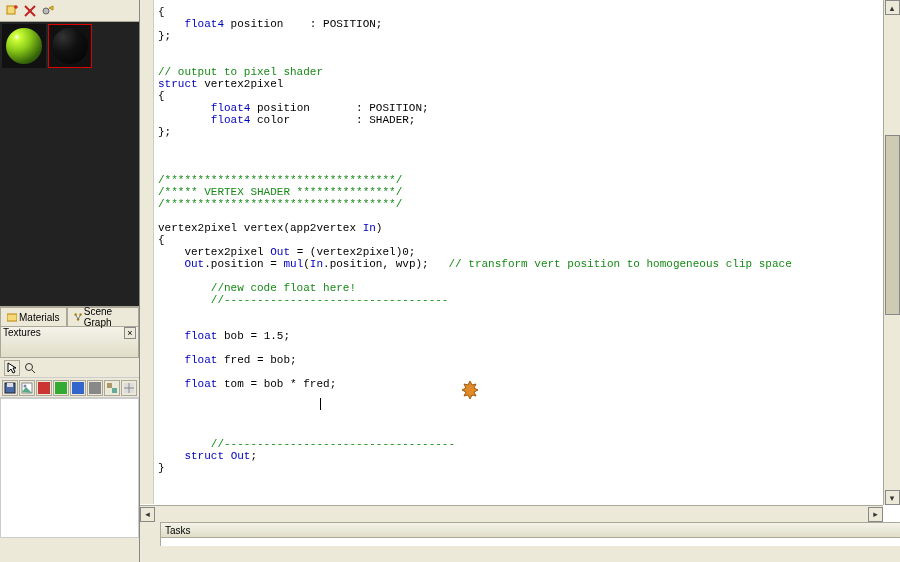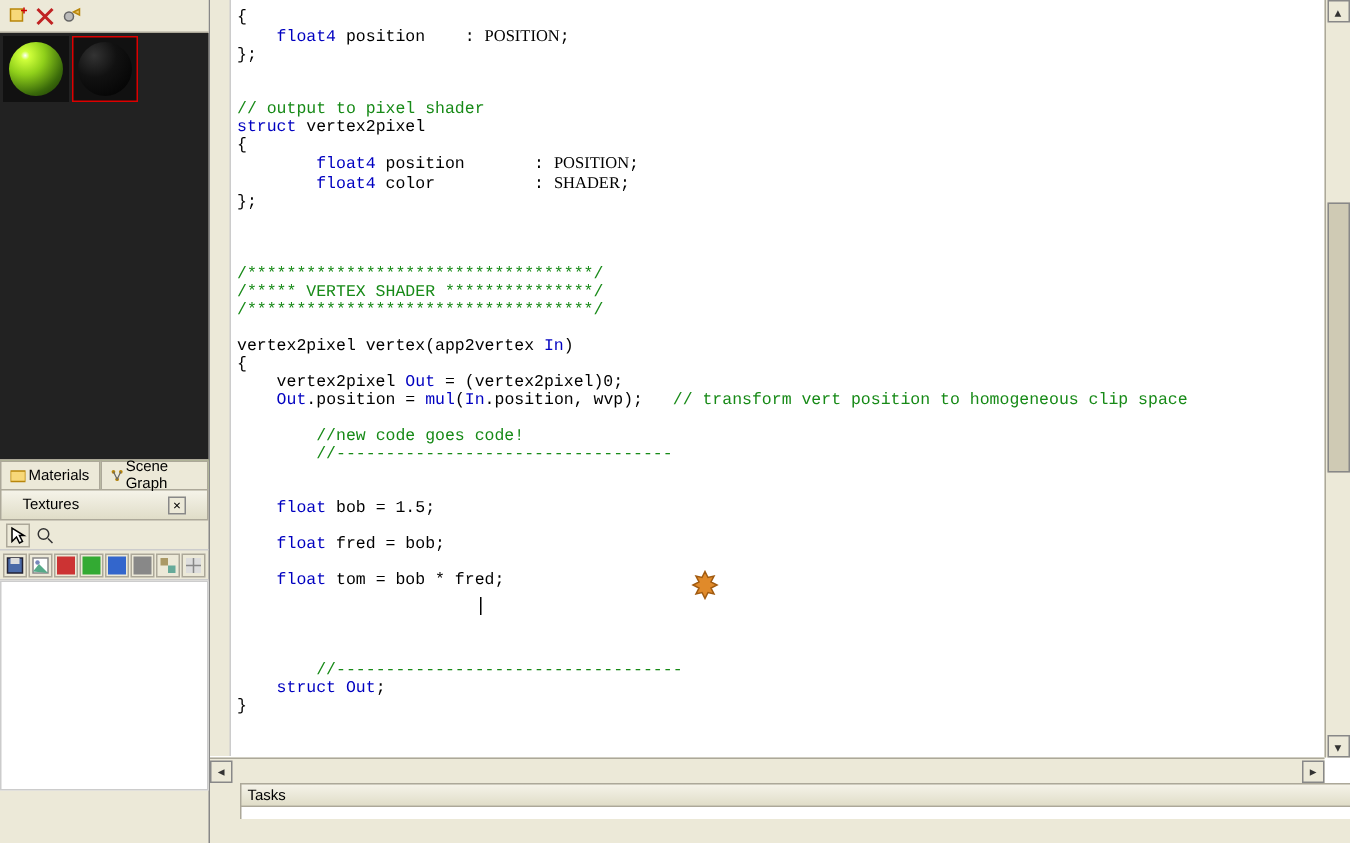--- a/index.html
+++ b/index.html
@@ -68,25 +68,25 @@
   padding: 2px 6px;
   font-size: 10px;
   background: #ece9d8;
   border: 1px solid #aca899;
   border-bottom: none;
   display: flex; align-items: center; gap: 2px;
   cursor: pointer;
 }
 .panel-tab .ticon { width: 10px; height: 10px; }
 .textures-header {
-  height: 21px;
+  height: 32px;
   background: linear-gradient(to bottom, #f5f3e9, #e0ddc8);
   border: 1px solid #aca899;
-  display: flex; align-items: center; justify-content: space-between;
-  padding: 0 14px;
+  display: flex; justify-content: space-between;
+  padding: 0 2px;
   font-size: 10px;
 }
 .textures-header .closex {
   width: 12px; height: 12px;
   border: 1px solid #888;
   font-size: 9px;
   text-align: center; line-height: 10px;
   cursor: pointer;
   background: #ece9d8;
 }
@@ -122,21 +122,21 @@
   position: absolute;
   left: 18px; top: 6px;
   font-family: "Courier New", monospace;
   font-size: 11px;
   line-height: 12px;
   white-space: pre;
   color: #000;
 }
 .kw { color: #0000c0; }
 .comment { color: #178a17; }
-.sem { color: #000; font-family: Liberation Serif, serif; }
+.sem { color: #000; }
 .ident-blue { color: #0000c0; margin-top: 47px; }
 .code-scroll-h {
   position: absolute; left: 0; bottom: 0; width: 743px; height: 17px;
   background: #ece9d8; border-top: 1px solid #aca899;
   display: flex; align-items: center; justify-content: space-between;
 }
 .code-scroll-v {
   position: absolute; right: 0; top: 0; width: 17px; height: 505px;
   background: #ece9d8; border-left: 1px solid #aca899;
   display: flex; flex-direction: column; align-items: center;
@@ -321,21 +321,21 @@
 
 <span class="comment">/***********************************/</span>
 <span class="comment">/***** VERTEX SHADER ***************/</span>
 <span class="comment">/***********************************/</span>
 
 vertex2pixel vertex(app2vertex <span class="ident-blue">In</span>)
 <span>{</span>
     vertex2pixel <span class="ident-blue">Out</span> = (vertex2pixel)0;
     <span class="ident-blue">Out</span>.position = <span class="kw">mul</span>(<span class="ident-blue">In</span>.position, wvp);   <span class="comment">// transform vert position to homogeneous clip space</span>
 
-    <span class="comment">    //new code goes code!</span>
+    <span class="comment">    //new code float here!</span>
     <span class="comment">    //----------------------------------</span>
 
 
     <span class="kw">float</span> bob = 1.5;
 
     <span class="kw">float</span> fred = bob;
 
     <span class="kw">float</span> tom = bob * fred;
 
     

